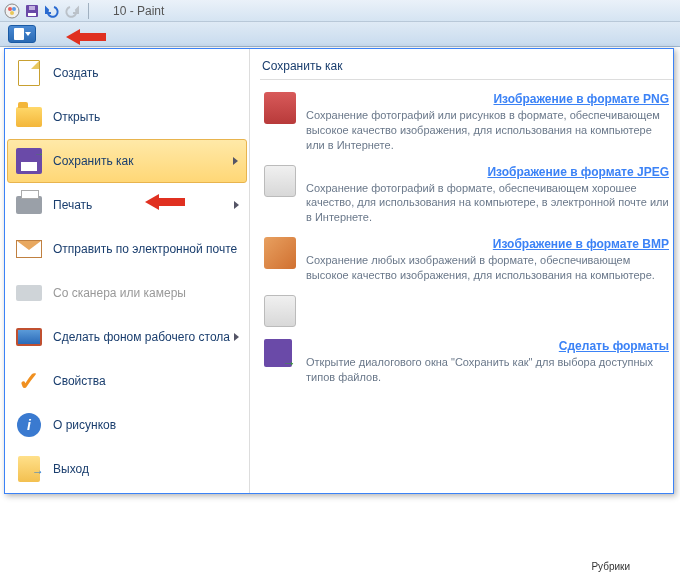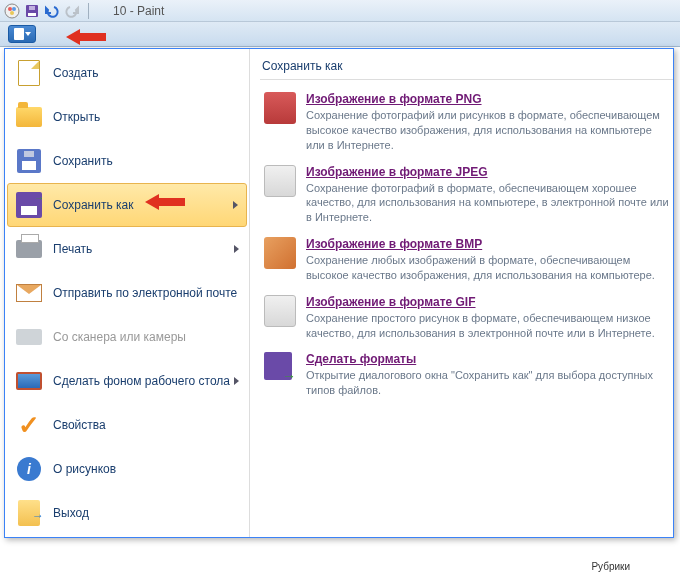--- a/index.html
+++ b/index.html
@@ -27,21 +27,21 @@
   .menu-icon { width: 28px; height: 28px; margin-right: 10px; display: flex; align-items: center; justify-content: center; }
   .menu-label { color: #1a3e6e; font-size: 12px; flex: 1; }
   .menu-item.disabled .menu-label { color: #999; }
   .submenu-arrow { width:0; height:0; border-top:4px solid transparent; border-bottom:4px solid transparent; border-left:5px solid #556; }
   
   .menu-right { width: 424px; background: #fff; border-left: 1px solid #ddd; padding: 6px 0 6px 10px; overflow: hidden; }
   .menu-right-title { color: #1a3e6e; font-size: 12px; padding: 4px 0 6px 2px; border-bottom: 1px solid #ddd; margin-bottom: 6px; }
   .fmt-item { display: flex; padding: 6px 4px; }
   .fmt-icon { width: 32px; height: 32px; margin-right: 10px; flex-shrink: 0; }
   .fmt-text { flex: 1; }
-  .fmt-title { color: #701a75; font-weight: bold; font-size: 12px; text-decoration: underline; margin-bottom: 2px; }
+  .fmt-title { color: #3b82f6; font-weight: bold; font-size: 12px; text-decoration: underline; margin-bottom: 2px; text-align: right; }
   .fmt-desc { color: #6a788a; font-size: 11px; line-height: 1.35; }
   
   .footer-text { position: absolute; right: 50px; bottom: 6px; color: #333; font-size: 10px; }
   
   
   .ic-page { width: 22px; height: 26px; border: 1px solid #c8a030; background: #fff; border-radius: 1px; position: relative; }
   .ic-page::after{ content:""; position:absolute; top:0; right:0; width:8px; height:8px; background: linear-gradient(135deg,#fff 48%,#e8c860 52%); }
   .ic-folder { width: 26px; height: 20px; background: linear-gradient(#ffd86a,#f3b63a); border-radius: 2px; position: relative; }
   .ic-folder::before{ content:""; position:absolute; top:-5px; left:2px; width:10px; height:6px; background:#f3b63a; border-radius:2px 2px 0 0;}
   .ic-floppy { width: 24px; height: 24px; background:#5a78c8; border-radius:2px; position:relative; }
@@ -124,26 +124,20 @@
       <span class="menu-label">Создать</span>
     </div>
 
     <div class="menu-item">
       <div class="menu-icon">
           <div class="ic-folder"></div>
         </div>
       <span class="menu-label">Открыть</span>
     </div>
 
-    <div class="menu-item">
-      <div class="menu-icon">
-          <div class="ic-floppy"></div>
-        </div>
-      <span class="menu-label">Сохранить</span>
-    </div>
 
     <div class="menu-item highlighted">
       <div class="menu-icon">
           <div class="ic-floppy-arrow"></div>
         </div>
       <span class="menu-label">Сохранить как</span>
       <div class="submenu-arrow"></div>
     </div>
 
     <div class="menu-item">
@@ -221,24 +215,20 @@
     <div class="fmt-item">
       <div class="fmt-icon fmt-bmp"></div>
       <div class="fmt-text">
         <div class="fmt-title">Изображение в формате BMP</div>
         <div class="fmt-desc">Сохранение любых изображений в формате, обеспечивающем высокое качество изображения, для использования на компьютере.</div>
       </div>
     </div>
 
     <div class="fmt-item">
       <div class="fmt-icon fmt-gif"></div>
-      <div class="fmt-text">
-        <div class="fmt-title">Изображение в формате GIF</div>
-        <div class="fmt-desc">Сохранение простого рисунок в формате, обеспечивающем низкое качество, для использования в электронной почте или в Интернете.</div>
-      </div>
     </div>
 
     <div class="fmt-item">
       <div class="fmt-icon">
           <div class="fmt-other"></div>
         </div>
       <div class="fmt-text">
         <div class="fmt-title">Сделать форматы</div>
         <div class="fmt-desc">Открытие диалогового окна "Сохранить как" для выбора доступных типов файлов.</div>
       </div>

